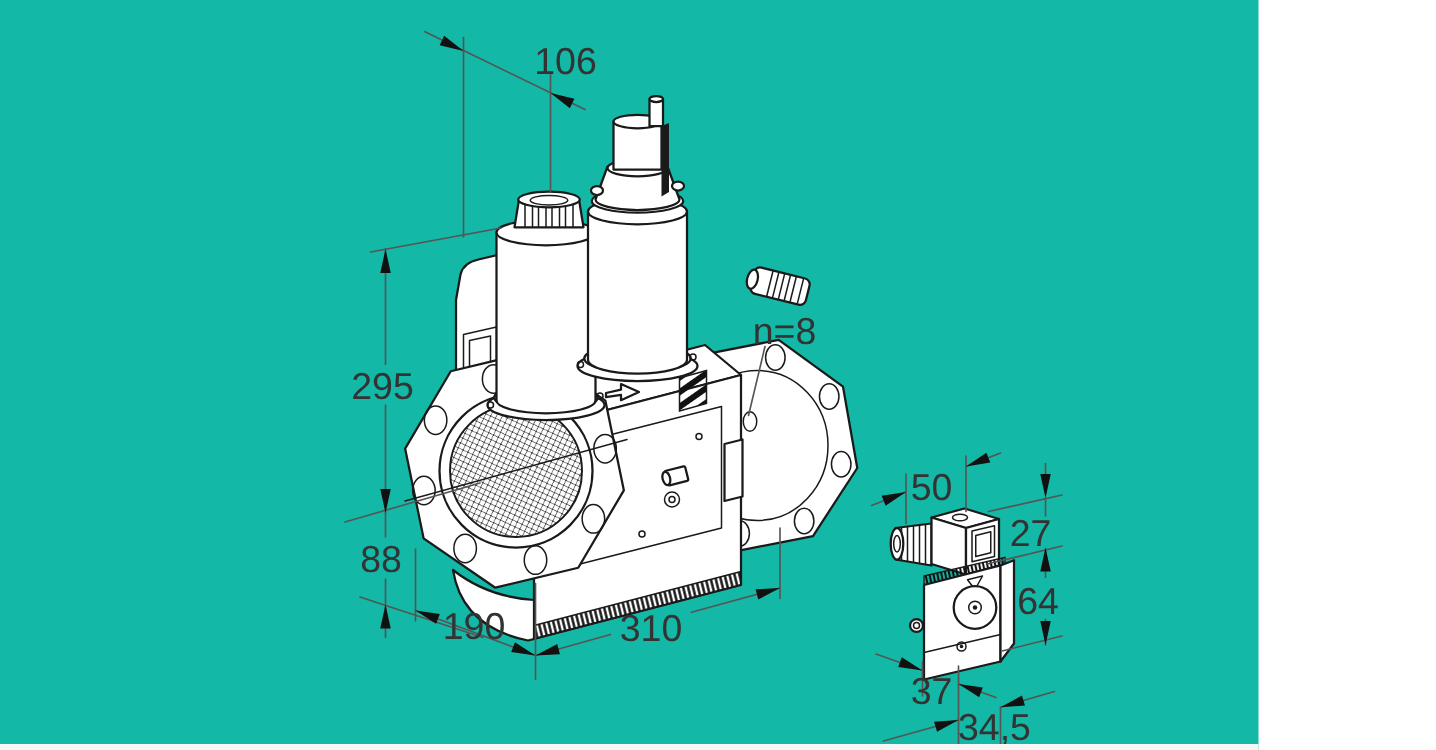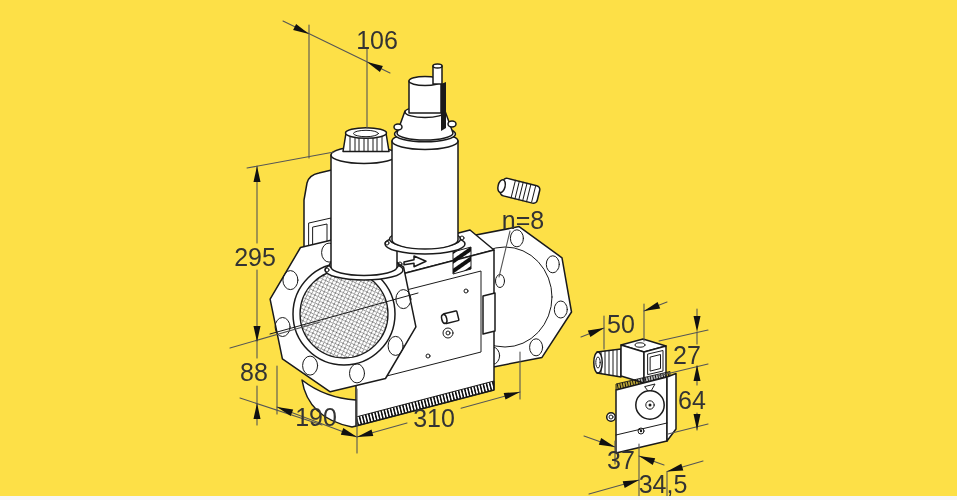--- a/index.html
+++ b/index.html
@@ -1,16 +1,16 @@
 <!DOCTYPE html>
 <html><head>
 <meta charset="utf-8">
 <style>
   html,body{margin:0;padding:0;}
-  .stage{position:relative;width:957px;height:500px;background:#fde047;overflow:hidden;
+  .stage{position:relative;width:839px;height:500px;background:#14b8a6;overflow:hidden;
          font-family:"Liberation Sans",sans-serif;}
   .stage svg{position:absolute;left:0;top:0;}
   .footer-strip{position:absolute;left:0;bottom:0;width:957px;height:4px;background:#f7f7f7;}
   text.dim{font-family:"Liberation Sans",sans-serif;font-size:25px;fill:#333333;}
   .outline{stroke:#1a1a1a;fill:#ffffff;stroke-width:1.5;stroke-linejoin:round;stroke-linecap:round;}
   .thin{stroke:#1a1a1a;fill:none;stroke-width:1;stroke-linejoin:round;stroke-linecap:round;}
   .dimline{stroke:#555555;fill:none;stroke-width:1.1;stroke-linecap:round;}
   .arrow{fill:#111111;stroke:none;}
 </style>
 </head>

